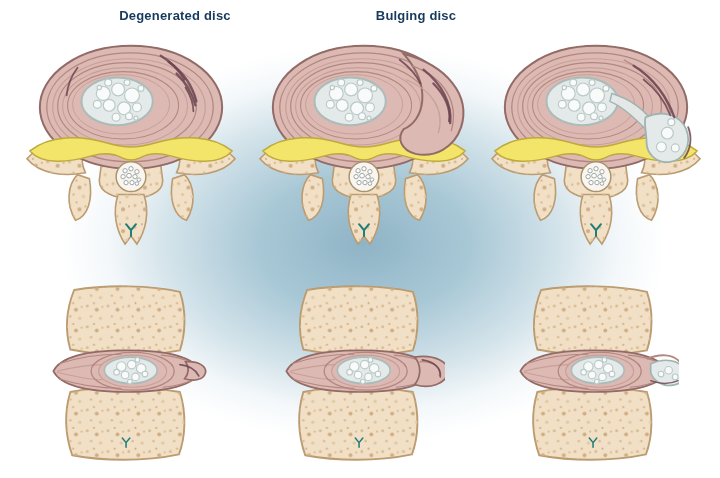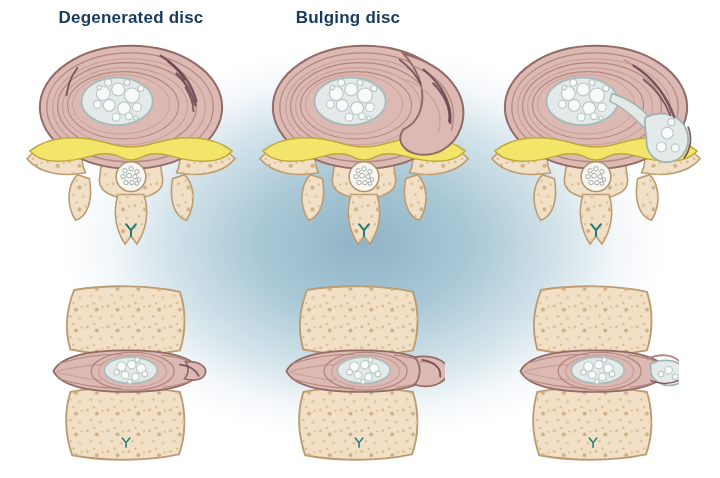--- a/index.html
+++ b/index.html
@@ -4,22 +4,22 @@
 <style>
   html,body{margin:0;padding:0;background:#fff;}
   .stage{
     position:relative;width:720px;height:478px;overflow:hidden;
     font-family:"Liberation Sans",sans-serif;
     background:radial-gradient(closest-side at 50.5% 51%,
       var(--background-tint,#8fb4c6) 0%, #a9c8d6 30%, #d3e3ea 55%, #f4f8fa 72%, #ffffff 85%);
   }
   .col-label{
     position:absolute;top:8px;transform:translateX(-50%);
-    font-size:17px;font-weight:700;color:var(--label-text,#17395c);
-    letter-spacing:.2px;white-space:nowrap;
+    font-size:13px;font-weight:700;color:var(--label-text,#17395c);
+    letter-spacing:.2px;white-space:nowrap;margin-left:44px;
   }
   .illus{position:absolute;}
   
   .bone{fill:var(--bone,#f2e0c6);stroke:var(--bone-outline,#bb9b70);stroke-width:1.6;}
   .bone-lat{stroke-width:2;}
   .speckles{fill:url(#speckle);stroke:none;}
   .yellow{fill:var(--nerve-yellow,#f3e56a);stroke:#bfa93c;stroke-width:1.5;}
   .annulus-base{fill:var(--annulus,#dcb9b3);stroke:var(--annulus-outline,#926a66);stroke-width:2;}
   .ring-a{fill:none;stroke:#b3877f;}
   .ring-b{fill:none;stroke:#c89f98;}
@@ -128,21 +128,21 @@
         <circle class="bubble" cx="99" cy="102" r="4"></circle>
         <circle class="bubble" cx="109" cy="99" r="3"></circle>
         <circle class="bubble" cx="79" cy="97" r="3"></circle>
         <circle class="bubble" cx="93" cy="107" r="2.5"></circle>
         <circle class="bubble" cx="101" cy="84" r="2.5"></circle>
       </g>
     </defs>
   </svg>
 
   <div class="col-label" style="left:131px">Degenerated disc</div>
-  <div class="col-label" style="left:348px">Bulging disc</div>
+  <div class="col-label" style="left:372px">Bulging disc</div>
 
   <svg class="illus" style="left:22px;top:26px" width="218" height="228" viewBox="0 0 220 230">
     <use href="#axBoneShape" class="bone"></use>
     <use href="#axBoneShape" class="speckles"></use>
     <use href="#axDisc"></use>
     <g>
       <path class="crack" d="M 148 36 C 162 46 172 60 176 76"></path>
       <path class="crack" d="M 156 48 C 166 58 172 68 175 80"></path>
       <path class="crack" d="M 140 30 C 150 36 158 44 164 54"></path>
       <path class="crack" style="stroke-width:1.8" d="M 56 42 C 50 50 46 60 45 70"></path>

